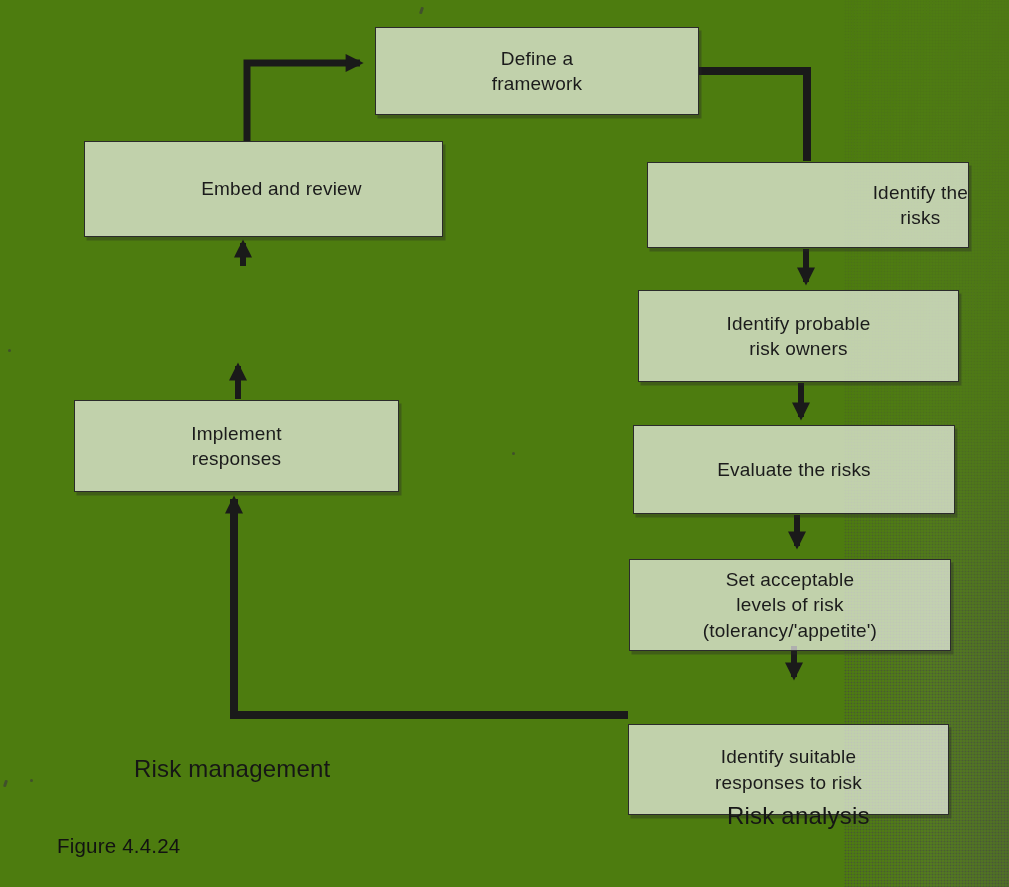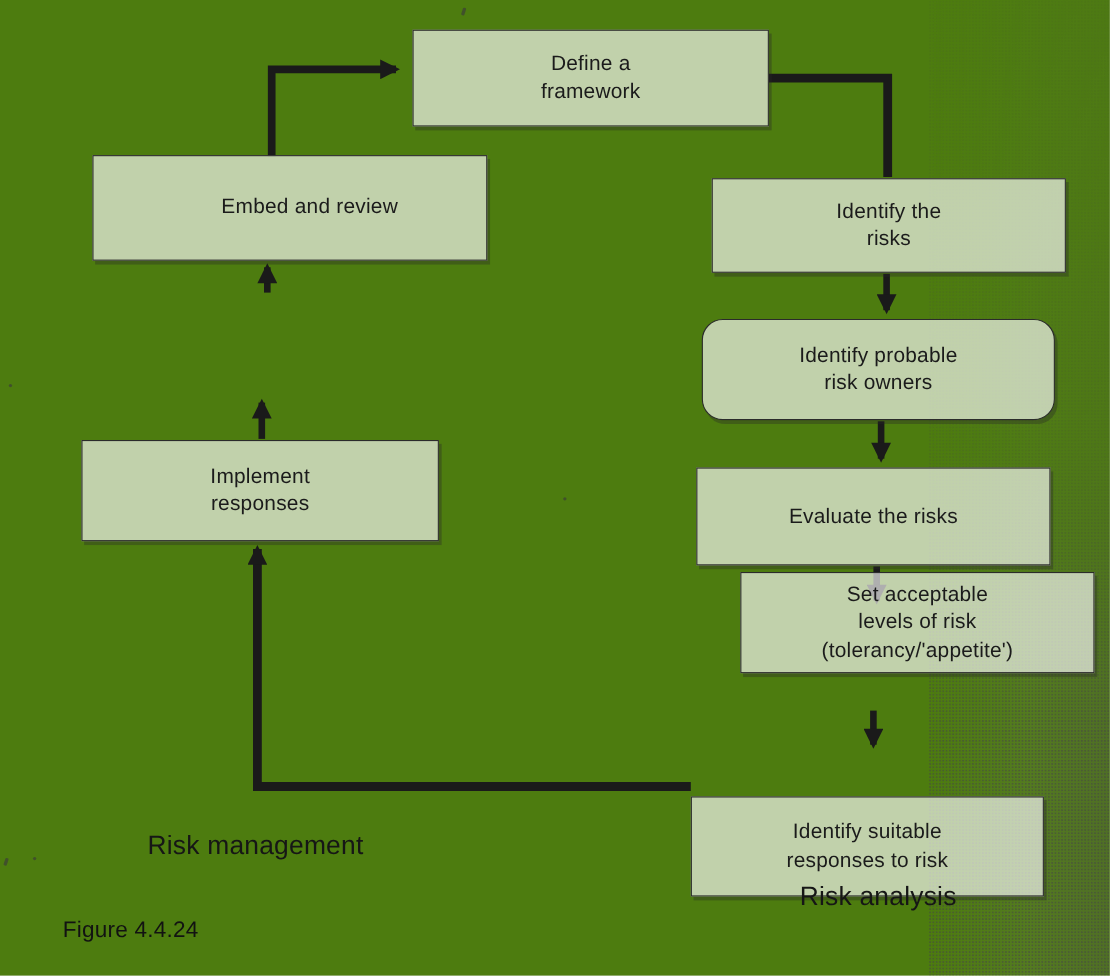--- a/index.html
+++ b/index.html
@@ -50,24 +50,24 @@
     font-size: 19px;
     line-height: 1.32;
     letter-spacing: 0.2px;
   }
   .node-label { white-space: pre-line; }
 
   #node-define-framework    { left: 375px; top: 27px;  width: 322px; height: 86px; }
   #node-embed-review        { left: 84px;  top: 141px; width: 321px; height: 94px; padding-left: 36px; }
   #node-gain-assurances     { left: 78px;  top: 267px; width: 320px; height: 91px; }
   #node-implement-responses { left: 74px;  top: 400px; width: 323px; height: 90px; }
-  #node-identify-risks      { left: 647px; top: 162px; width: 320px; height: 84px; }
-  #node-identify-owners     { left: 638px; top: 290px; width: 319px; height: 90px; border-radius: 19px; }
+  #node-identify-risks      { left: 647px; top: 162px; width: 320px; height: 84px; justify-content: flex-end; }
+  #node-identify-owners     { left: 638px; top: 290px; width: 319px; height: 90px; }
   #node-evaluate-risks      { left: 633px; top: 425px; width: 320px; height: 87px; }
-  #node-set-levels          { left: 629px; top: 520px; width: 320px; height: 90px; margin-left: 44px; }
+  #node-set-levels          { left: 629px; top: 559px; width: 320px; height: 90px; }
   #node-identify-responses  { left: 628px; top: 684px; width: 319px; height: 89px; margin-top: 40px; }
 
   .diagram-label {
     position: absolute;
     font-size: 24px;
     letter-spacing: 0.2px;
     color: #161616;
   }
   #label-risk-management { left: 134px; top: 755px; }
   #label-risk-analysis   { left: 727px; top: 802px; }

